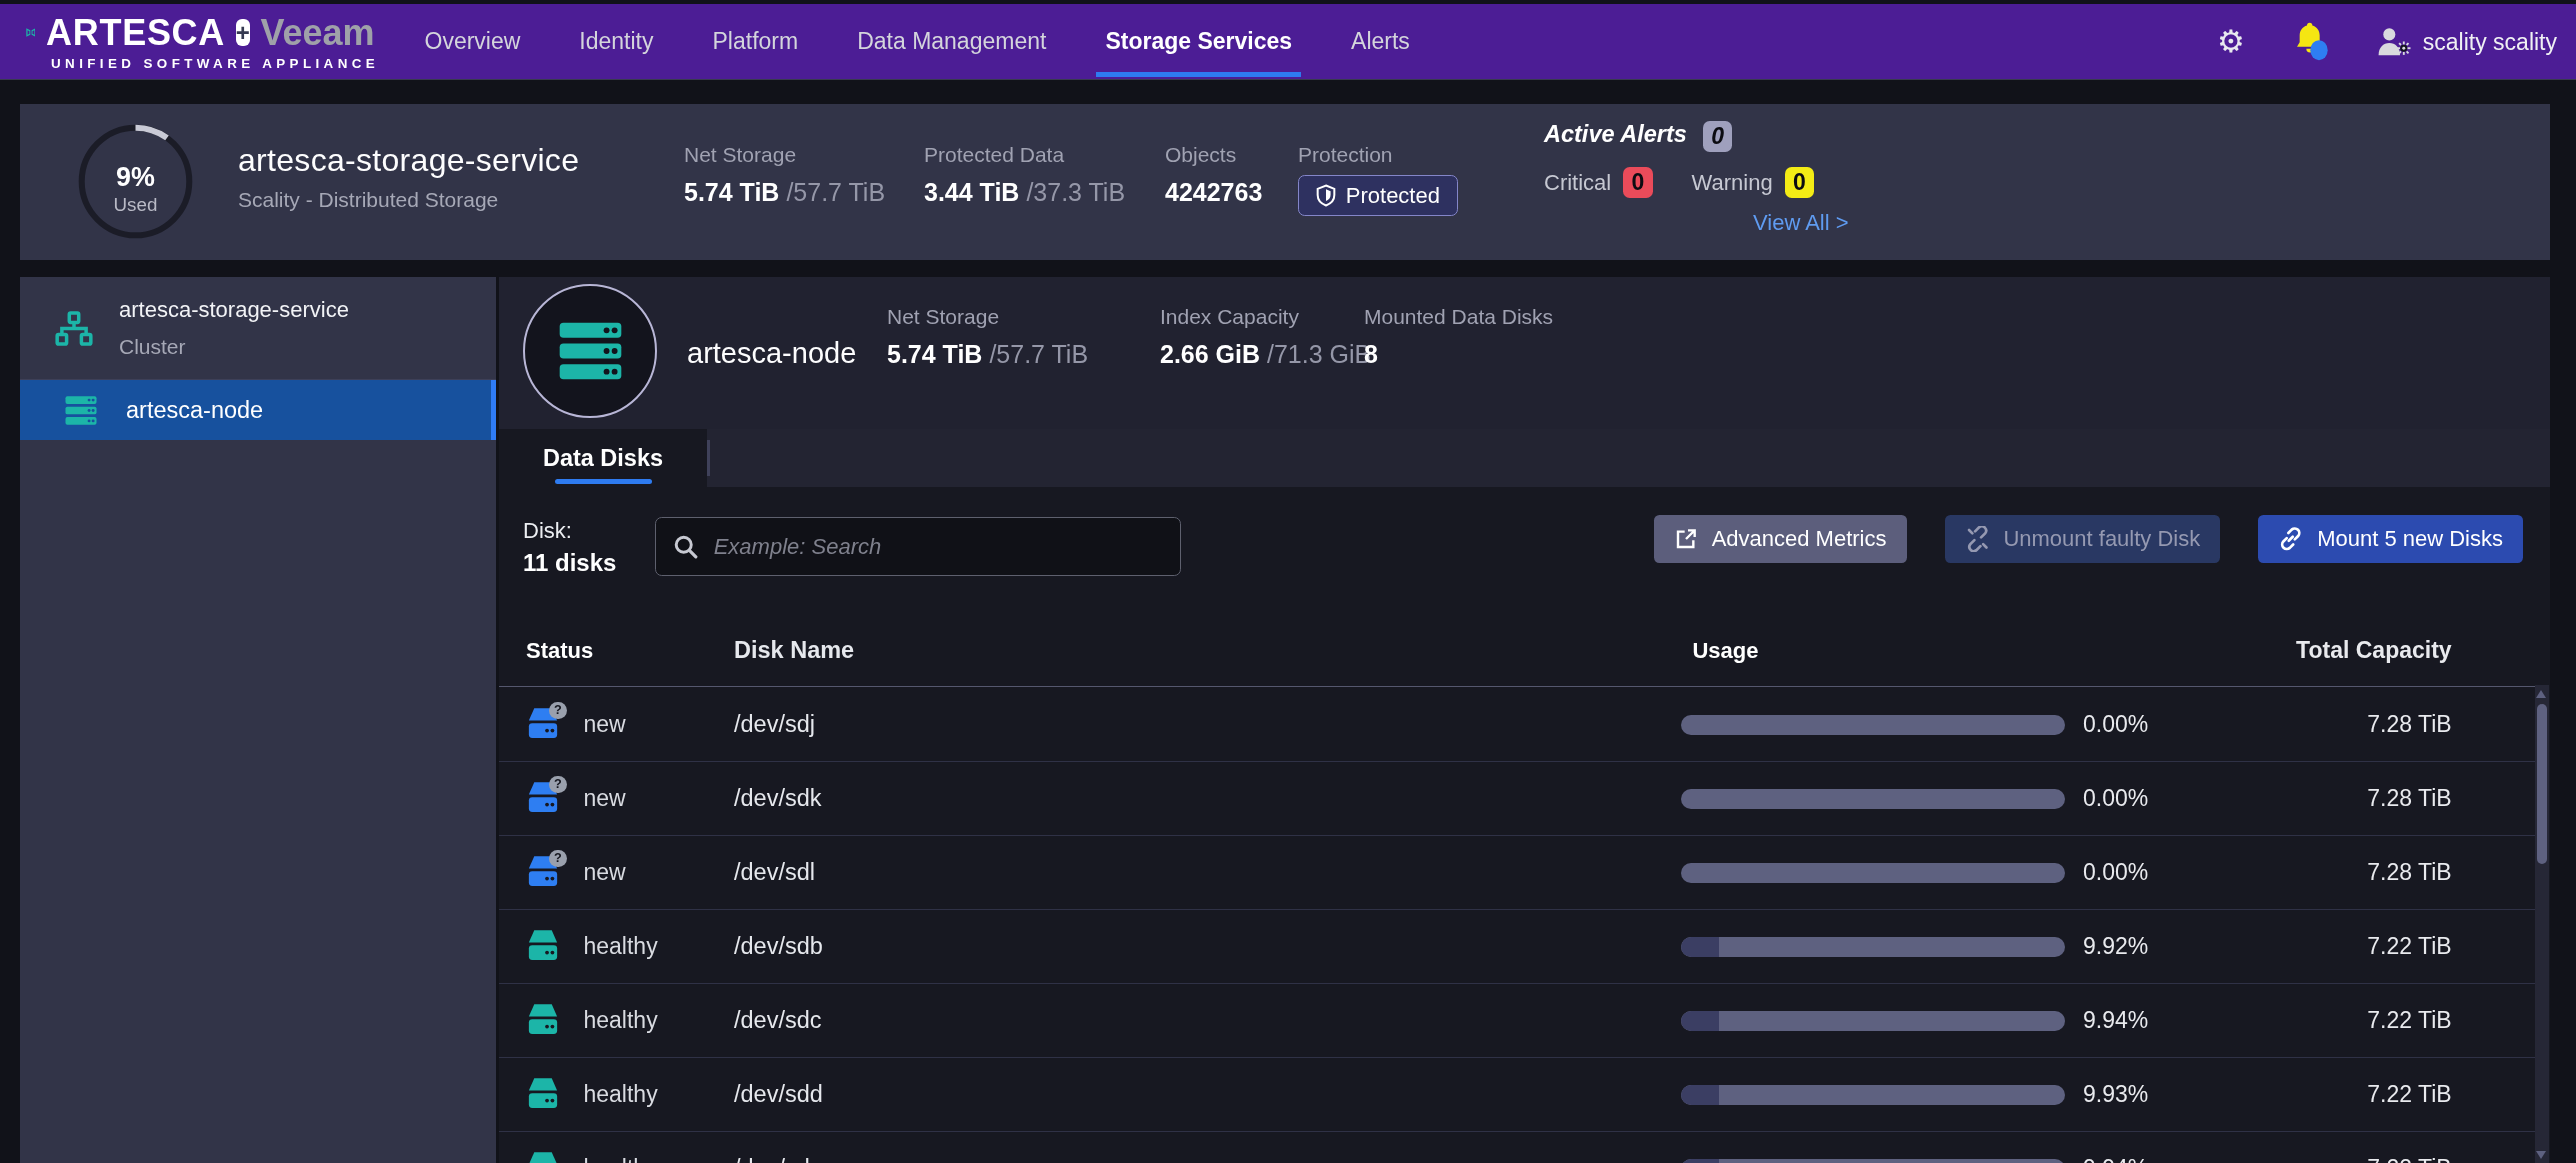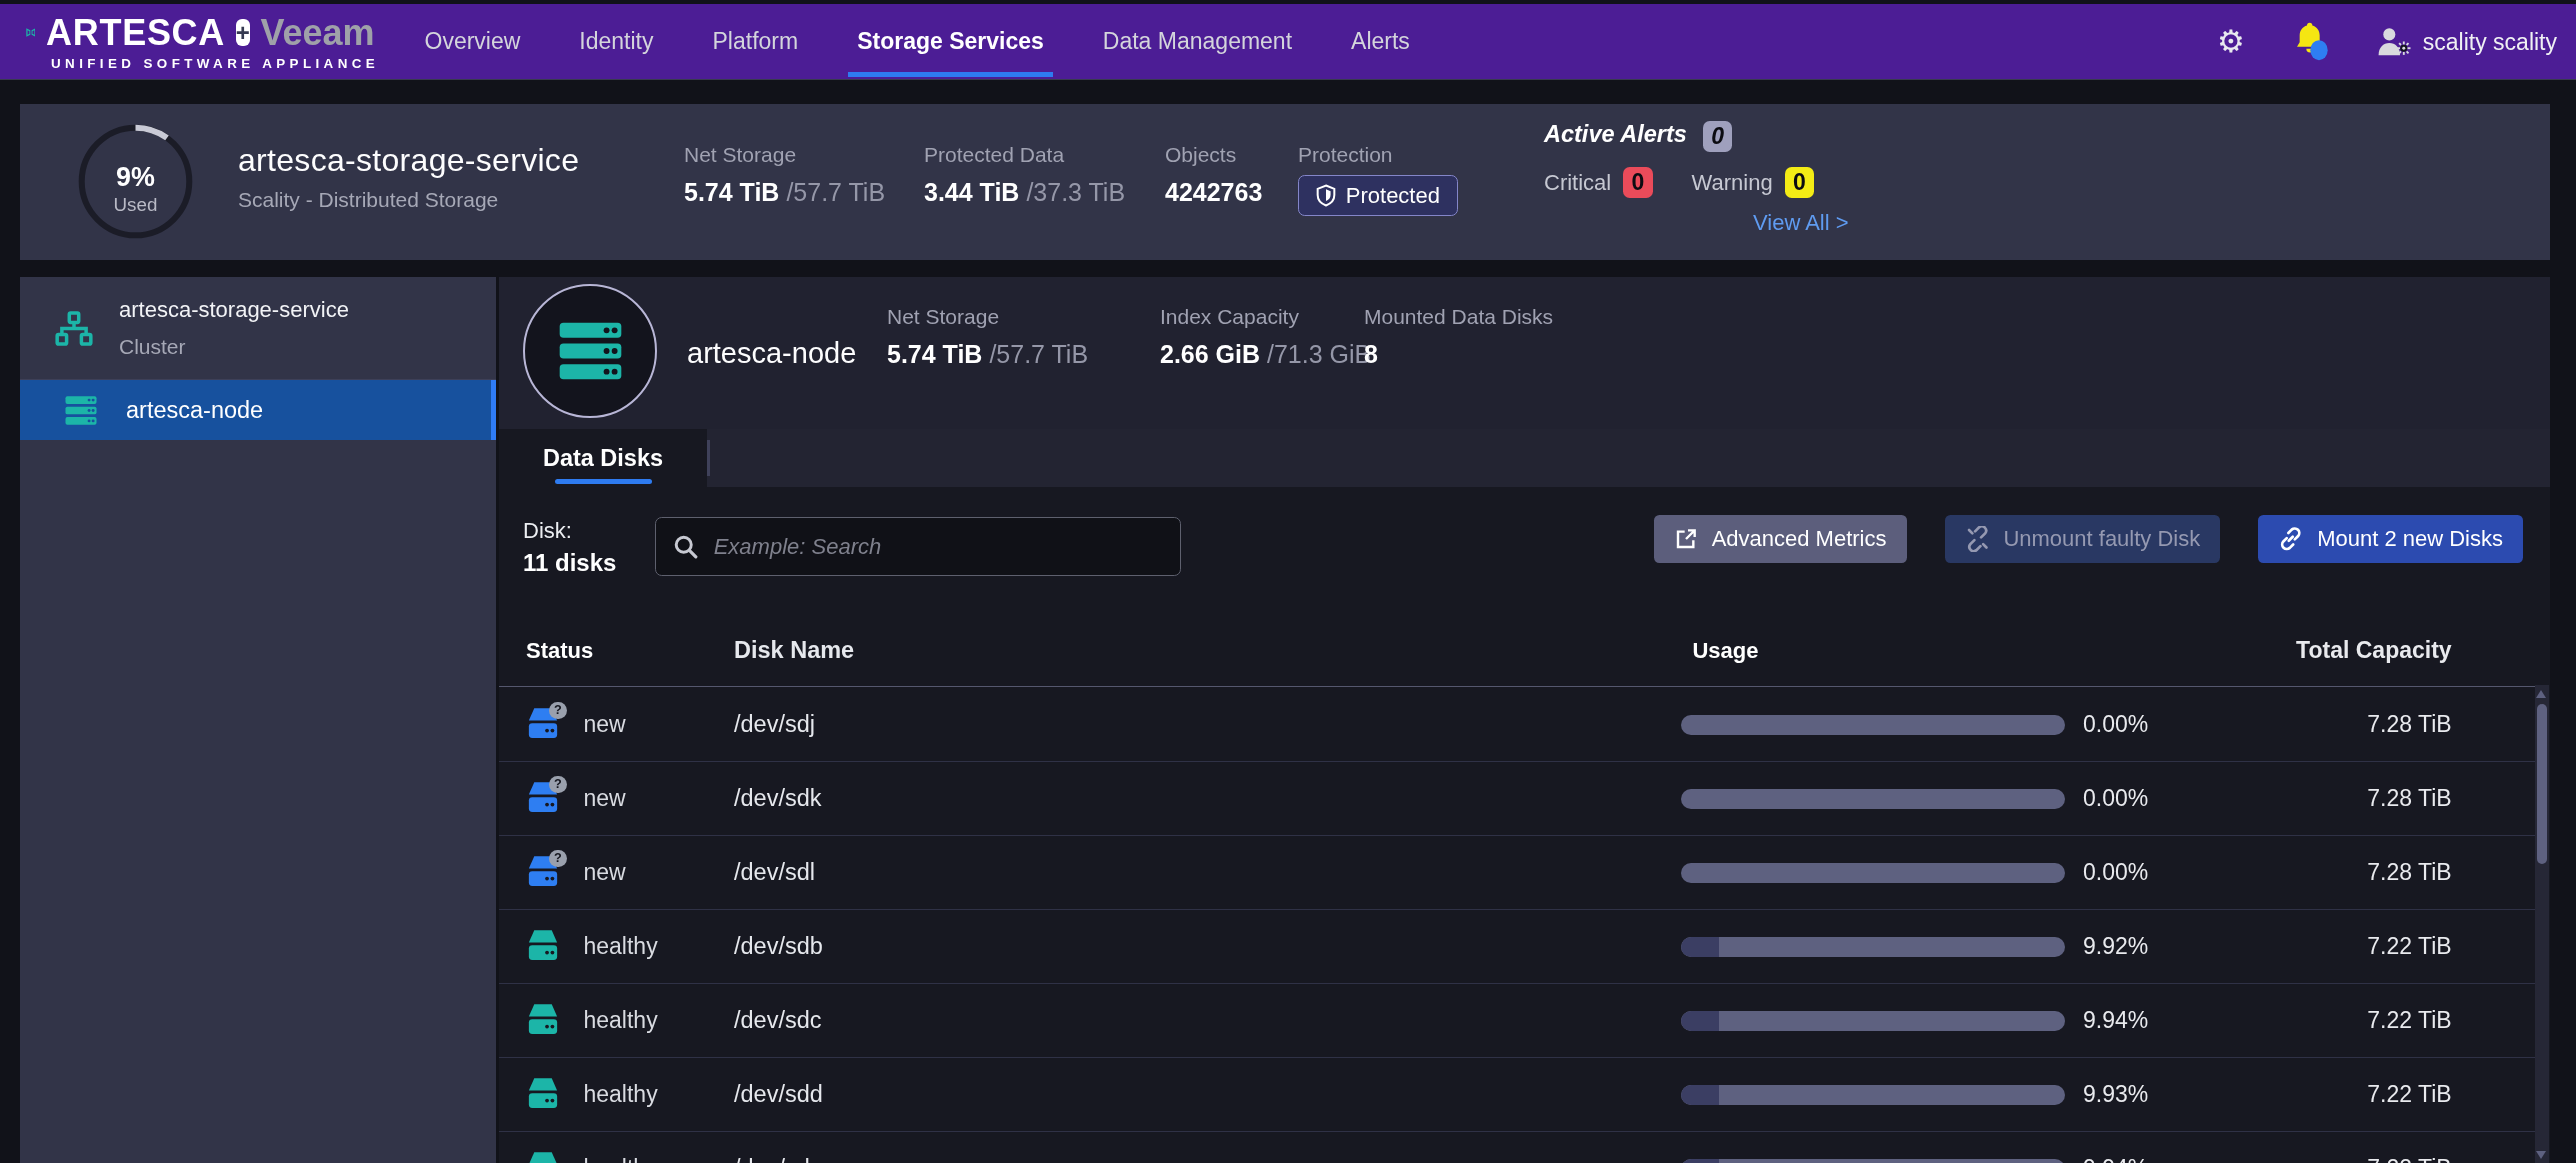--- a/index.html
+++ b/index.html
@@ -156,26 +156,26 @@
       </div>
 
       <div class="nav-item">
         <span>Identity</span>
       </div>
 
       <div class="nav-item">
         <span>Platform</span>
       </div>
 
+      <div class="nav-item">
+        <span>Data Management</span>
+      </div>
+
       <div class="nav-item active">
         <span>Storage Services</span>
-      </div>
-
-      <div class="nav-item">
-        <span>Data Management</span>
       </div>
 
       <div class="nav-item">
         <span>Alerts</span>
       </div>
     </div>
 
   <div class="nav-right">
     <span class="gear-glyph">⚙</span>
     <svg width="36" height="39" viewBox="0 0 27 29">
@@ -366,21 +366,21 @@
         <span>Unmount faulty Disk</span>
       </button>
       <button class="btn btn-mount">
         <svg width="25.5" height="25.5" viewBox="0 0 19 19">
           <g fill="none" stroke="#fff" stroke-width="2" stroke-linecap="round">
             <path d="M8 11 L11 8"></path>
             <path d="M6.5 9 L4 11.5 a3.4 3.4 0 0 0 4.8 4.8 L11.3 13.8"></path>
             <path d="M12.5 10 L15 7.5 a3.4 3.4 0 0 0 -4.8-4.8 L7.7 5.2"></path>
           </g>
         </svg>
-        <span>Mount 2 new Disks</span>
+        <span>Mount 5 new Disks</span>
       </button>
     </div>
 
     <div class="table-header">
       <div class="cell-status">Status</div>
       <div class="cell-name">Disk Name</div>
       <div class="cell-usage">Usage</div>
       <div class="cell-pct"></div>
       <div class="cell-capacity">Total Capacity</div>
     </div>

